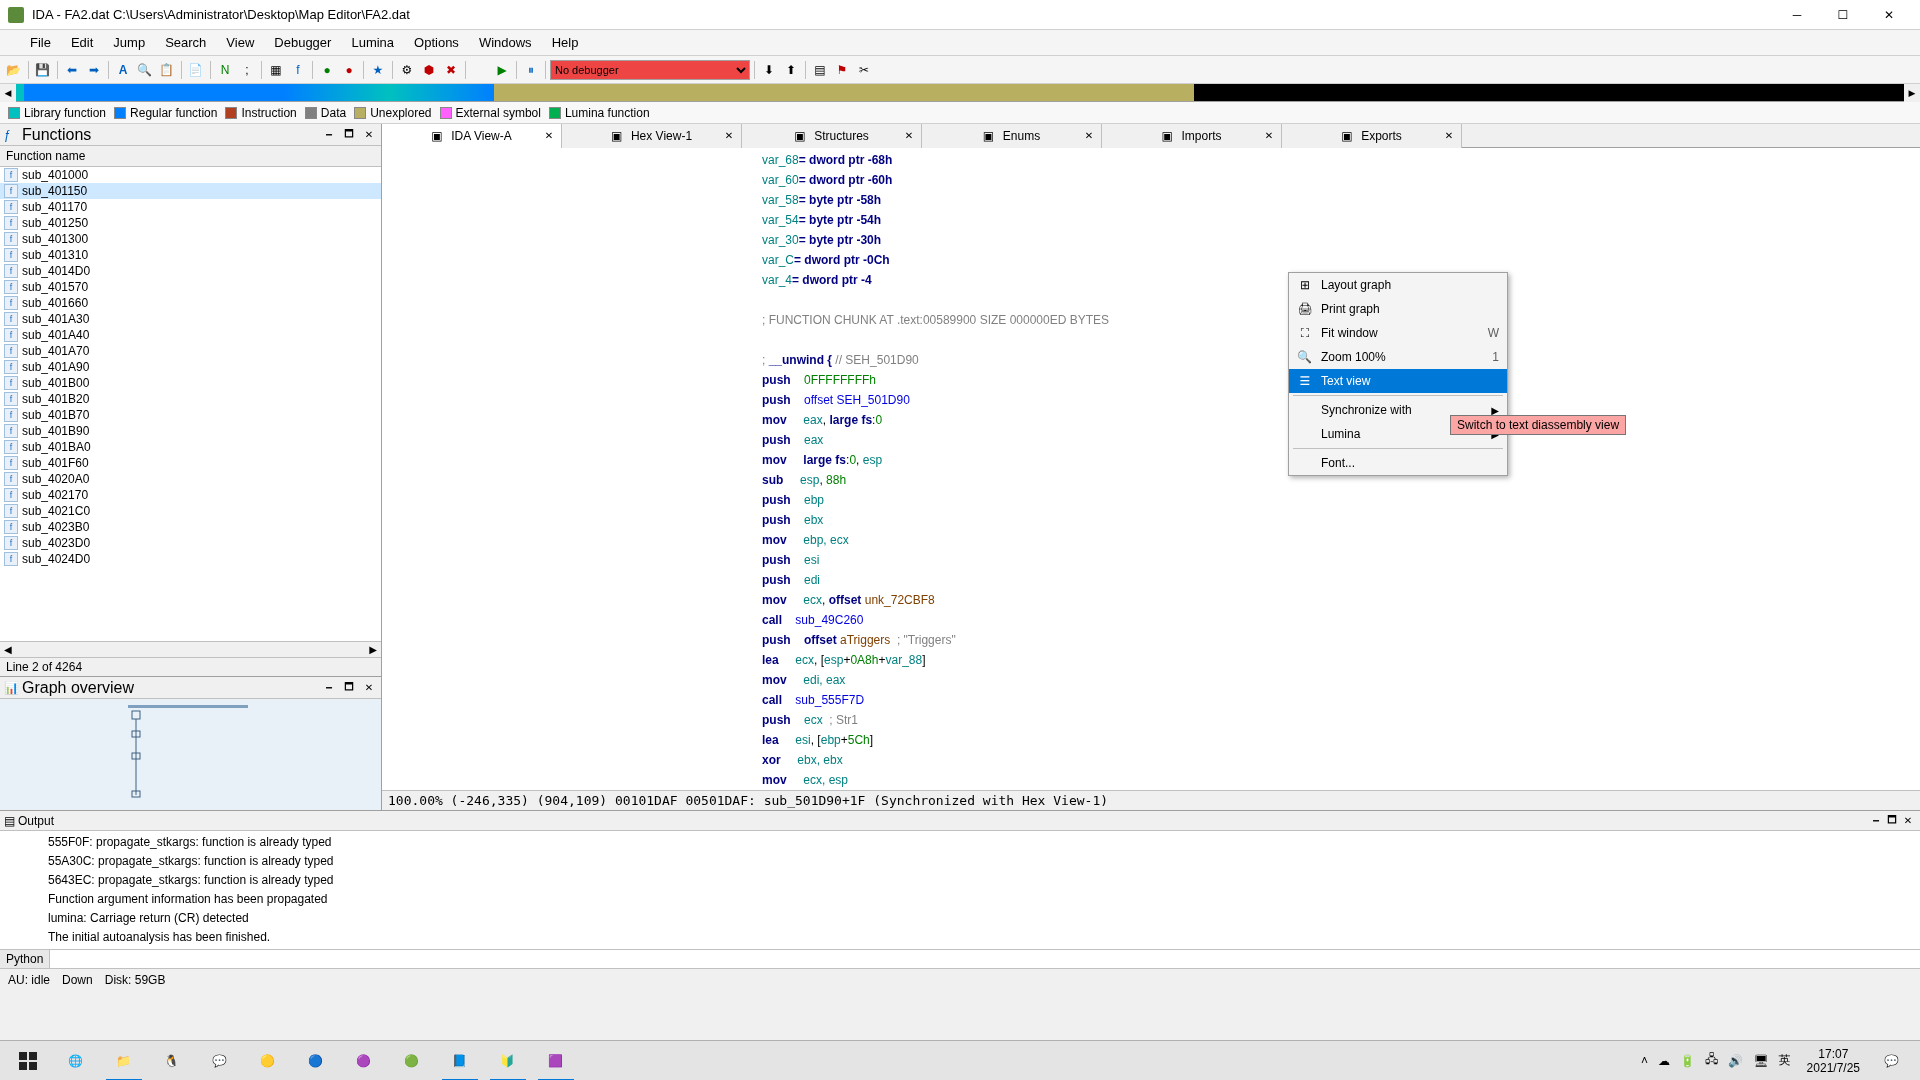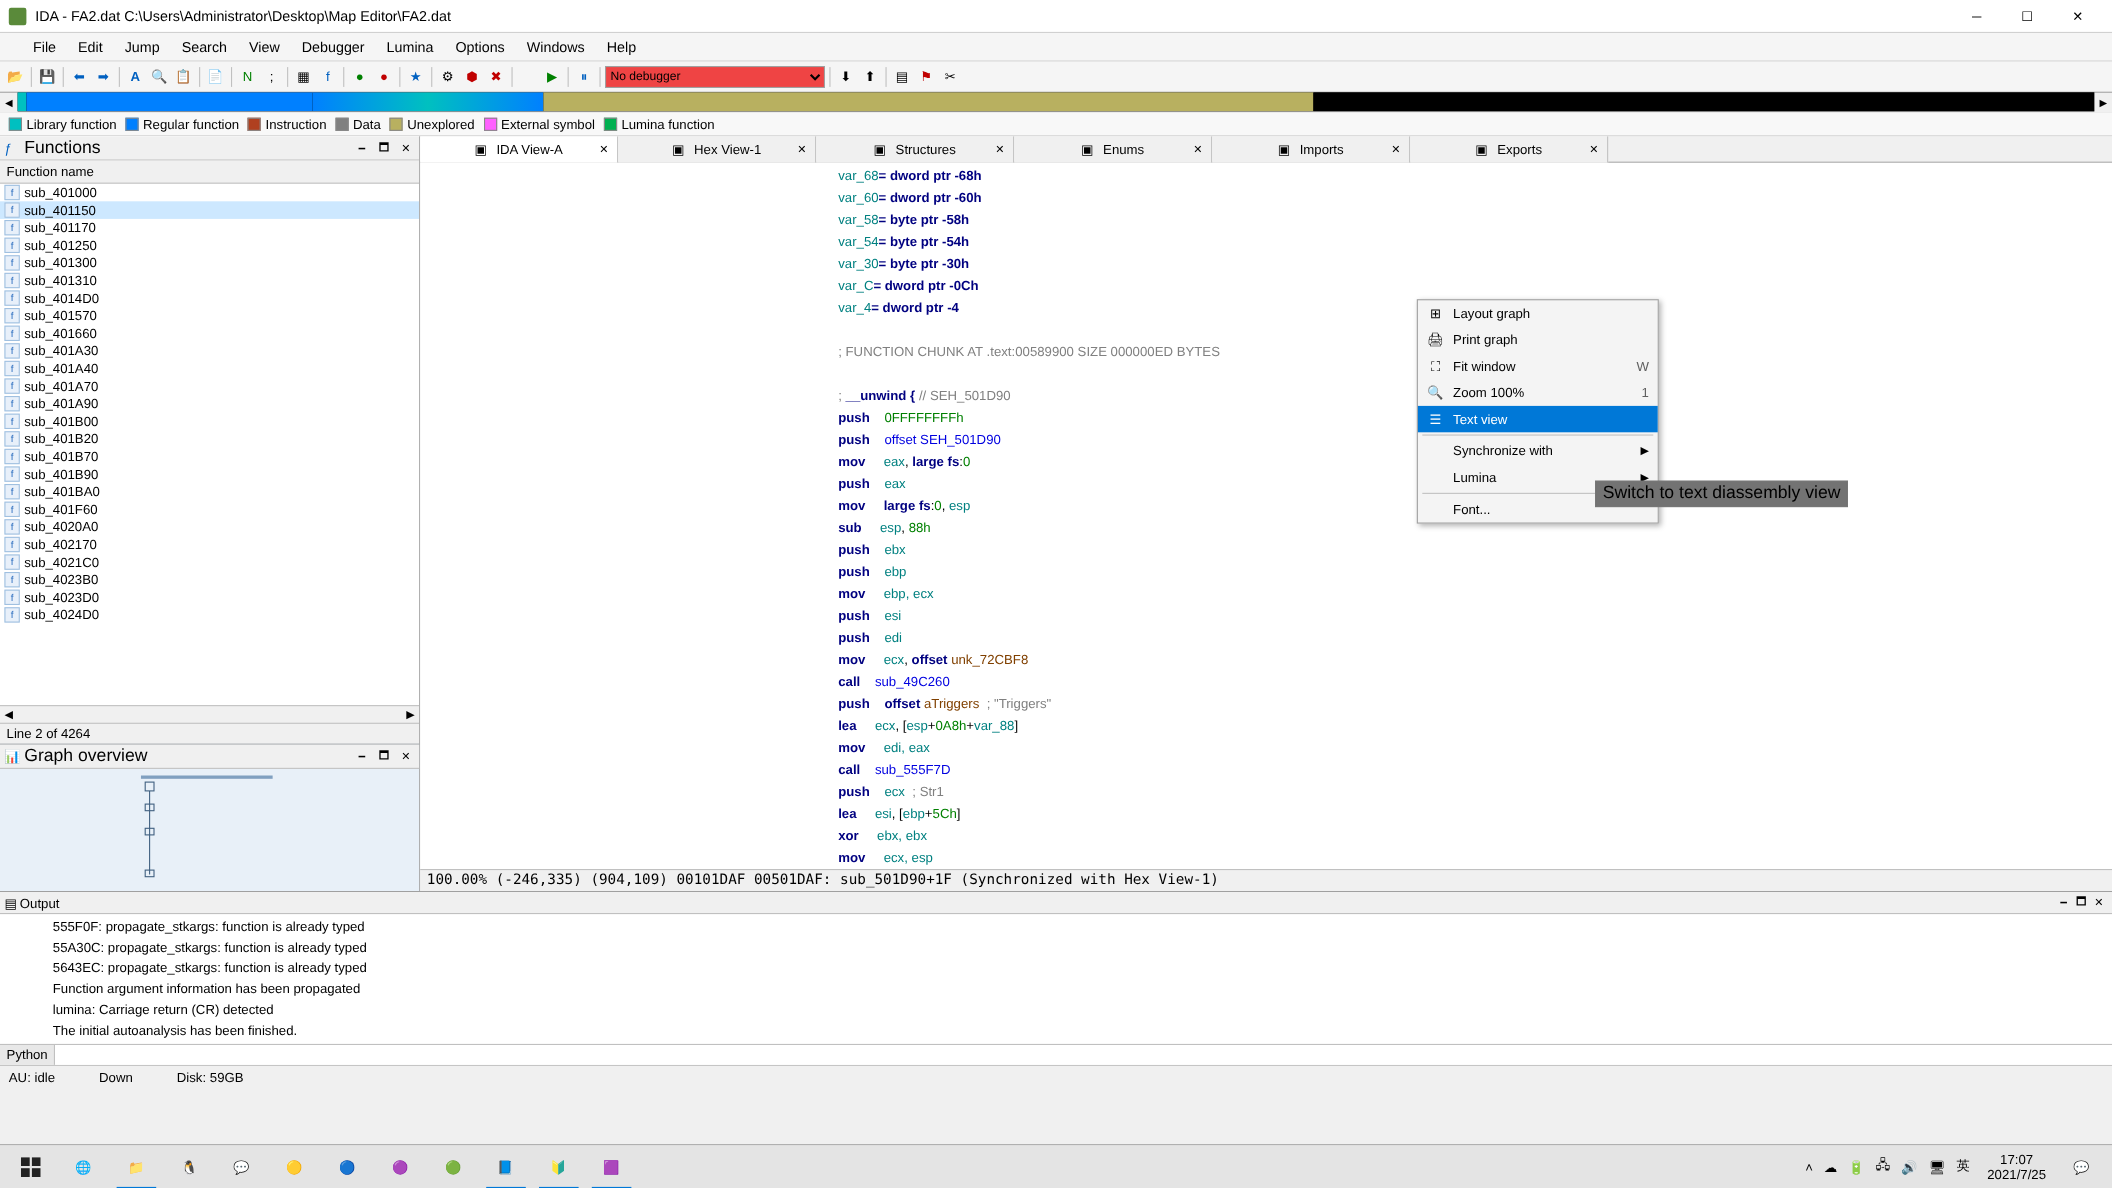--- a/index.html
+++ b/index.html
@@ -83,34 +83,34 @@
 .ctx-menu { position: absolute; left: 1288px; top: 272px; width: 220px; background: #f4f4f4; border: 1px solid #a0a0a0; box-shadow: 2px 2px 5px rgba(0,0,0,0.3); z-index: 100; }
 .ctx-item { display: flex; align-items: center; padding: 4px 8px; gap: 8px; cursor: pointer; font-size: 13px; }
 .ctx-item:hover, .ctx-item.hl { background: #0078d7; color: #fff; }
 .ctx-item .ci-icon { width: 16px; height: 16px; display:flex; align-items:center; justify-content:center; }
 .ctx-item .ci-label { flex: 1; }
 .ctx-item .ci-key { color: #606060; }
 .ctx-sep { height: 1px; background: #c0c0c0; margin: 2px 4px; }
 .ctx-sub { font-size: 10px; }
 
 
-.tooltip { position: absolute; left: 1450px; top: 437px; background: #737373; border: 1px solid #767676; padding: 2px 6px; font-size: 16px; z-index: 101; }
+.tooltip { position: absolute; left: 1450px; top: 415px; background: #fca5a5; border: 1px solid #767676; padding: 2px 6px; font-size: 12px; z-index: 101; }
 
 
 .output-panel { border-top: 1px solid #a0a0a0; background: #fff; }
 .out-hdr { background: #f0f0f0; height: 20px; display: flex; align-items: center; padding: 0 4px; border-bottom: 1px solid #c0c0c0; }
 .out-hdr .oh-title { flex: 1; font-size: 12px; }
 .out-hdr .oh-btn { width: 16px; height: 16px; display: flex; align-items: center; justify-content: center; cursor: pointer; font-size: 10px; }
 .out-body { font-family: Consolas, monospace; font-size: 13px; padding: 2px 6px; height: 118px; overflow: hidden; line-height: 19px; margin-left: 42px; }
 .out-input { display: flex; align-items: center; border-top: 1px solid #c0c0c0; background:#fff; }
 .out-input .oi-label { background: #e8e8e8; padding: 2px 6px; border-right: 1px solid #c0c0c0; font-size: 12px; }
 .out-input input { flex: 1; border: none; padding: 2px 6px; font-family: Consolas, monospace; outline: none; }
 
 
-.statusbar { background: #f0f0f0; height: 22px; display: flex; align-items: center; padding: 0 8px; border-top: 1px solid #c0c0c0; gap: 40px; font-size: 12px; }
+.statusbar { background: #f0f0f0; height: 22px; display: flex; align-items: center; padding: 0 8px; border-top: 1px solid #c0c0c0; gap: 12px; font-size: 12px; }
 
 
 .taskbar { position: absolute; bottom: 0; left: 0; right: 0; height: 40px; background: #e4e4e4; border-top: 1px solid #b0b0b0; display: flex; align-items: center; padding: 0 4px; }
 .taskbar .tb-icon { width: 48px; height: 40px; display: flex; align-items: center; justify-content: center; cursor: pointer; position: relative; }
 .taskbar .tb-icon.active::after { content:''; position:absolute; bottom:0; left:6px; right:6px; height:2px; background:#0078d7; }
 .taskbar .spacer { flex: 1; }
 .taskbar .tray { display: flex; align-items: center; gap: 10px; padding: 0 8px; }
 .taskbar .clock { text-align: center; font-size: 12px; line-height: 14px; padding: 0 8px; }
 
 svg { display: block; }
@@ -414,22 +414,22 @@
         <div class="dline">&nbsp;</div>
         <div class="dline"><span class="c-gray">; FUNCTION CHUNK AT .text:00589900 SIZE 000000ED BYTES</span></div>
         <div class="dline">&nbsp;</div>
         <div class="dline"><span class="c-gray">; </span><span class="c-navy">__unwind</span><span class="c-navy"> { </span><span class="c-gray">// SEH_501D90</span></div>
         <div class="dline"><span class="c-navy">push    </span><span class="c-green">0FFFFFFFFh</span></div>
         <div class="dline"><span class="c-navy">push    </span><span class="c-blue">offset SEH_501D90</span></div>
         <div class="dline"><span class="c-navy">mov     </span><span class="c-teal">eax</span>, <span class="c-navy">large fs</span>:<span class="c-green">0</span></div>
         <div class="dline"><span class="c-navy">push    </span><span class="c-teal">eax</span></div>
         <div class="dline"><span class="c-navy">mov     </span><span class="c-navy">large fs</span>:<span class="c-green">0</span>, <span class="c-teal">esp</span></div>
         <div class="dline"><span class="c-navy">sub     </span><span class="c-teal">esp</span>, <span class="c-green">88h</span></div>
+        <div class="dline"><span class="c-navy">push    </span><span class="c-teal">ebp</span></div>
         <div class="dline"><span class="c-navy">push    </span><span class="c-teal">ebx</span></div>
-        <div class="dline"><span class="c-navy">push    </span><span class="c-teal">ebp</span></div>
         <div class="dline"><span class="c-navy">mov     </span><span class="c-teal">ebp, ecx</span></div>
         <div class="dline"><span class="c-navy">push    </span><span class="c-teal">esi</span></div>
         <div class="dline"><span class="c-navy">push    </span><span class="c-teal">edi</span></div>
         <div class="dline"><span class="c-navy">mov     </span><span class="c-teal">ecx</span>, <span class="c-navy">offset</span> <span class="c-brown">unk_72CBF8</span></div>
         <div class="dline"><span class="c-navy">call    </span><span class="c-blue">sub_49C260</span></div>
         <div class="dline"><span class="c-navy">push    </span><span class="c-navy">offset</span> <span class="c-brown">aTriggers</span>  <span class="c-gray">; "Triggers"</span></div>
         <div class="dline"><span class="c-navy">lea     </span><span class="c-teal">ecx</span>, [<span class="c-teal">esp</span>+<span class="c-green">0A8h</span>+<span class="c-teal">var_88</span>]</div>
         <div class="dline"><span class="c-navy">mov     </span><span class="c-teal">edi, eax</span></div>
         <div class="dline"><span class="c-navy">call    </span><span class="c-blue">sub_555F7D</span></div>
         <div class="dline"><span class="c-navy">push    </span><span class="c-teal">ecx</span>  <span class="c-gray">; Str1</span></div>

